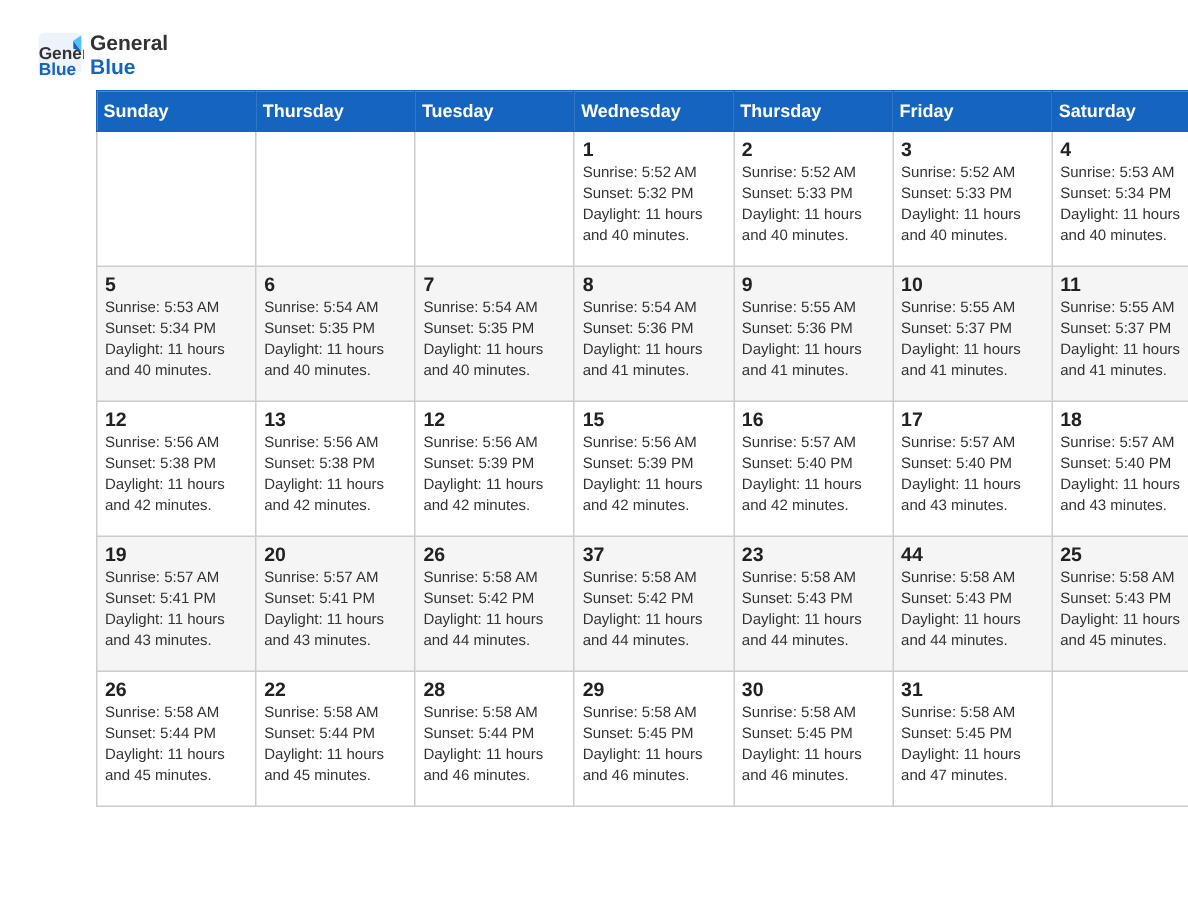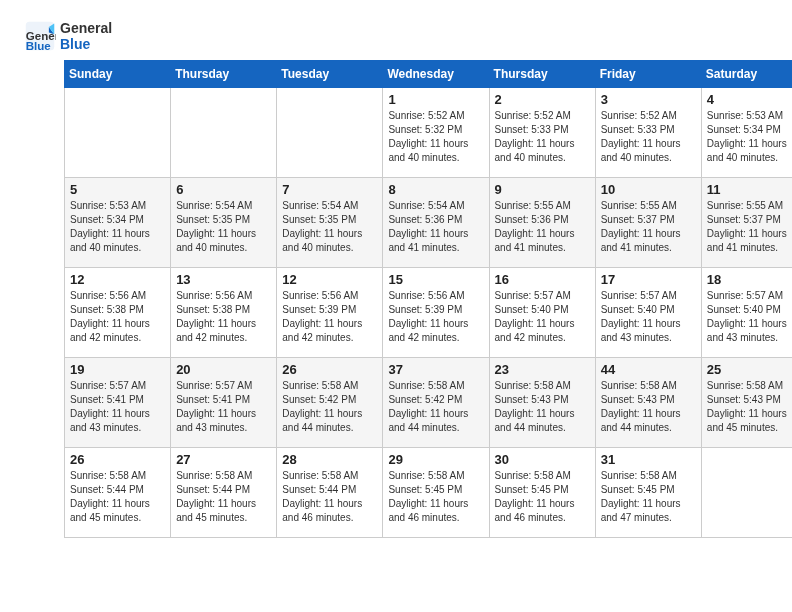--- a/index.html
+++ b/index.html
@@ -227,21 +227,21 @@
           <div class="day-number">25</div>
           <div class="day-info">Sunrise: 5:58 AM<br>Sunset: 5:43 PM<br>Daylight: 11 hours<br>and 45 minutes.</div>
         </td>
       </tr>
       <tr>
         <td>
           <div class="day-number">26</div>
           <div class="day-info">Sunrise: 5:58 AM<br>Sunset: 5:44 PM<br>Daylight: 11 hours<br>and 45 minutes.</div>
         </td>
         <td>
-          <div class="day-number">27</div>
+          <div class="day-number">22</div>
           <div class="day-info">Sunrise: 5:58 AM<br>Sunset: 5:44 PM<br>Daylight: 11 hours<br>and 45 minutes.</div>
         </td>
         <td>
           <div class="day-number">28</div>
           <div class="day-info">Sunrise: 5:58 AM<br>Sunset: 5:44 PM<br>Daylight: 11 hours<br>and 46 minutes.</div>
         </td>
         <td>
           <div class="day-number">29</div>
           <div class="day-info">Sunrise: 5:58 AM<br>Sunset: 5:45 PM<br>Daylight: 11 hours<br>and 46 minutes.</div>
         </td>

